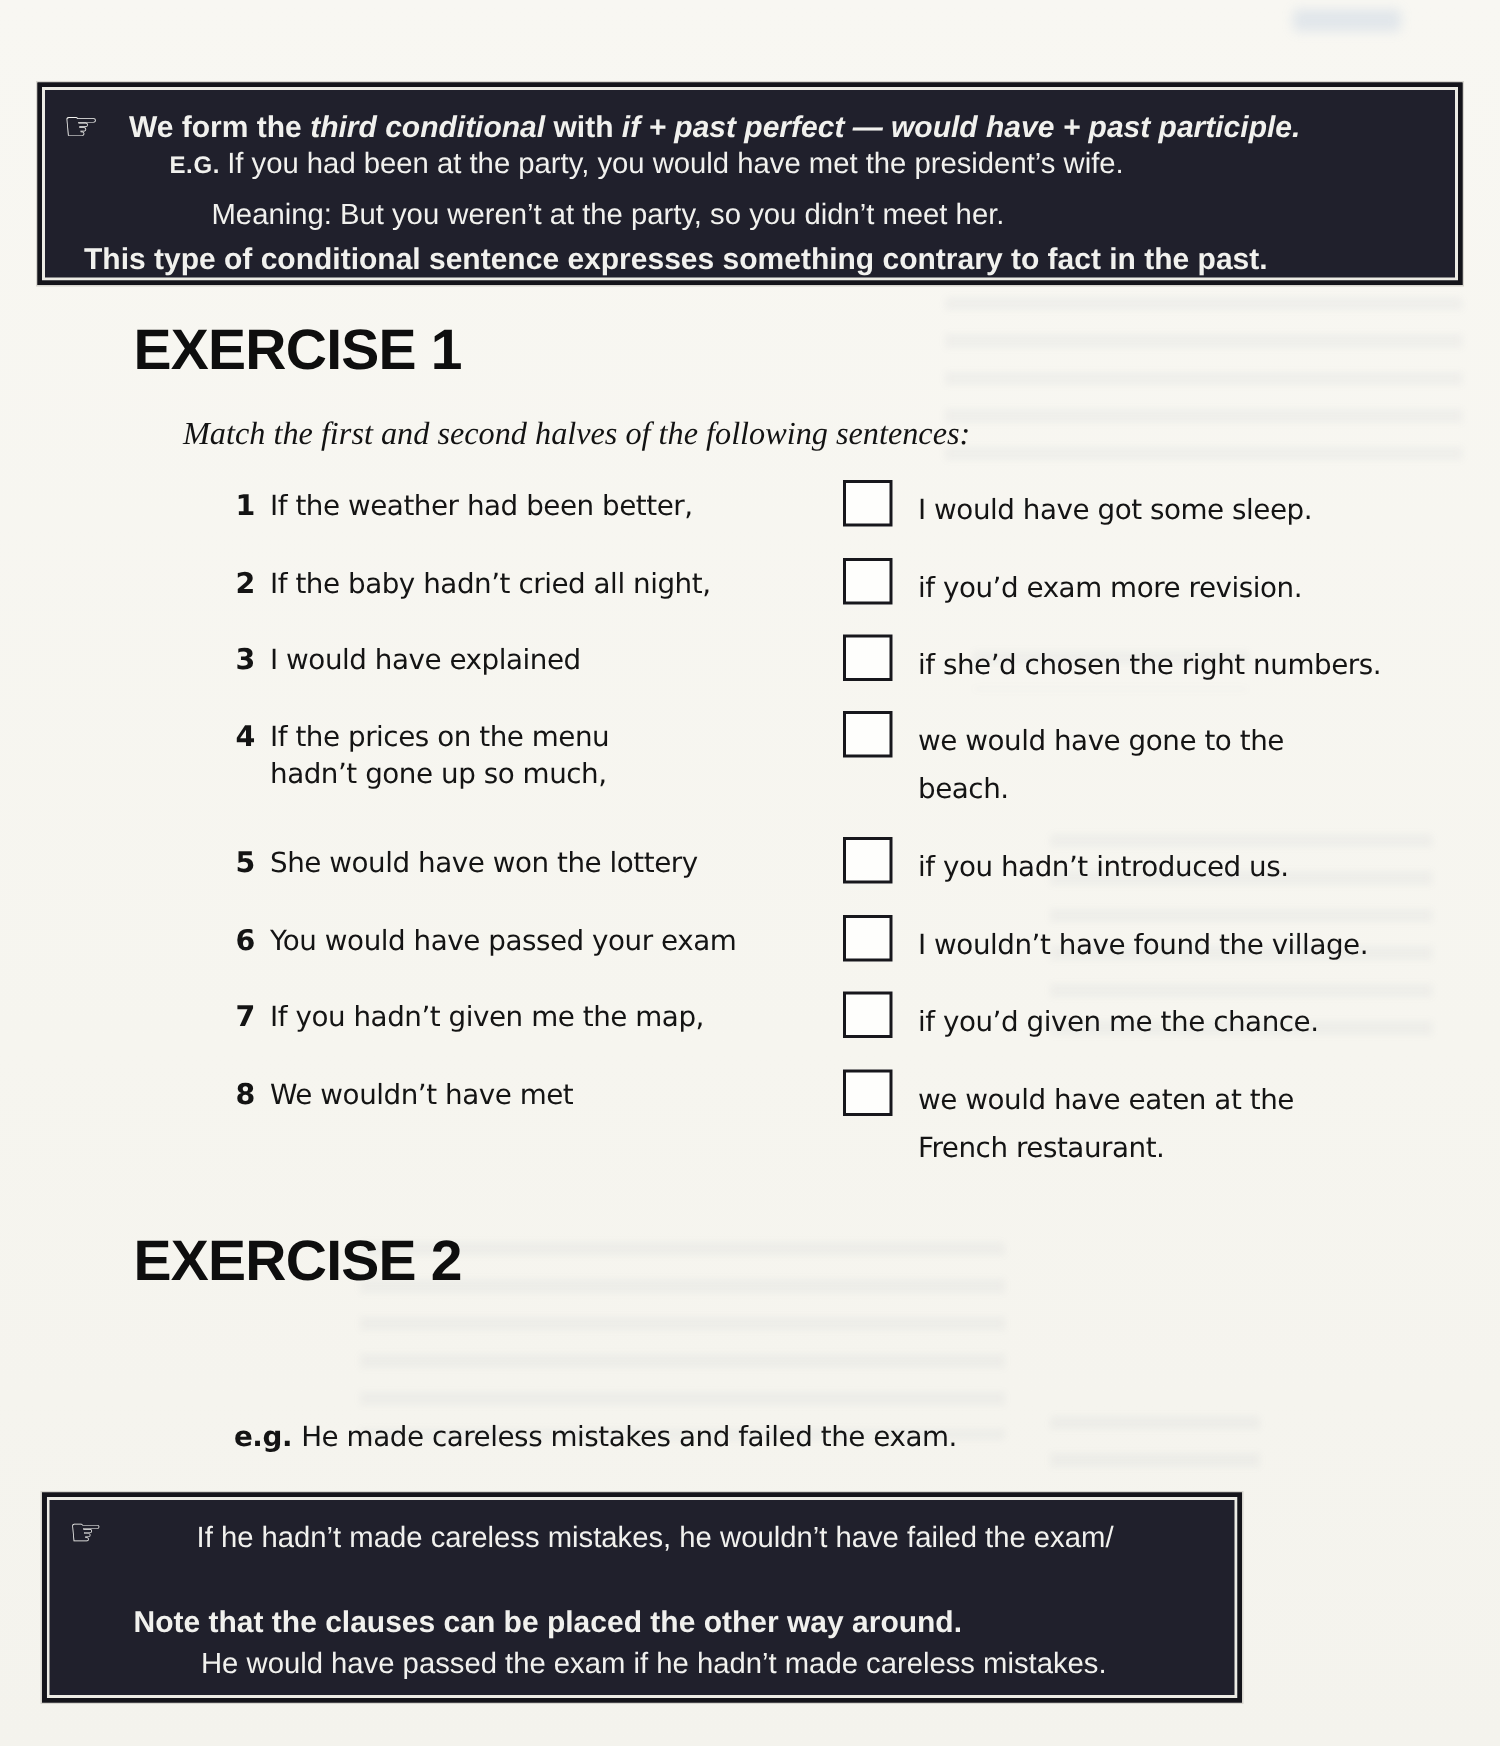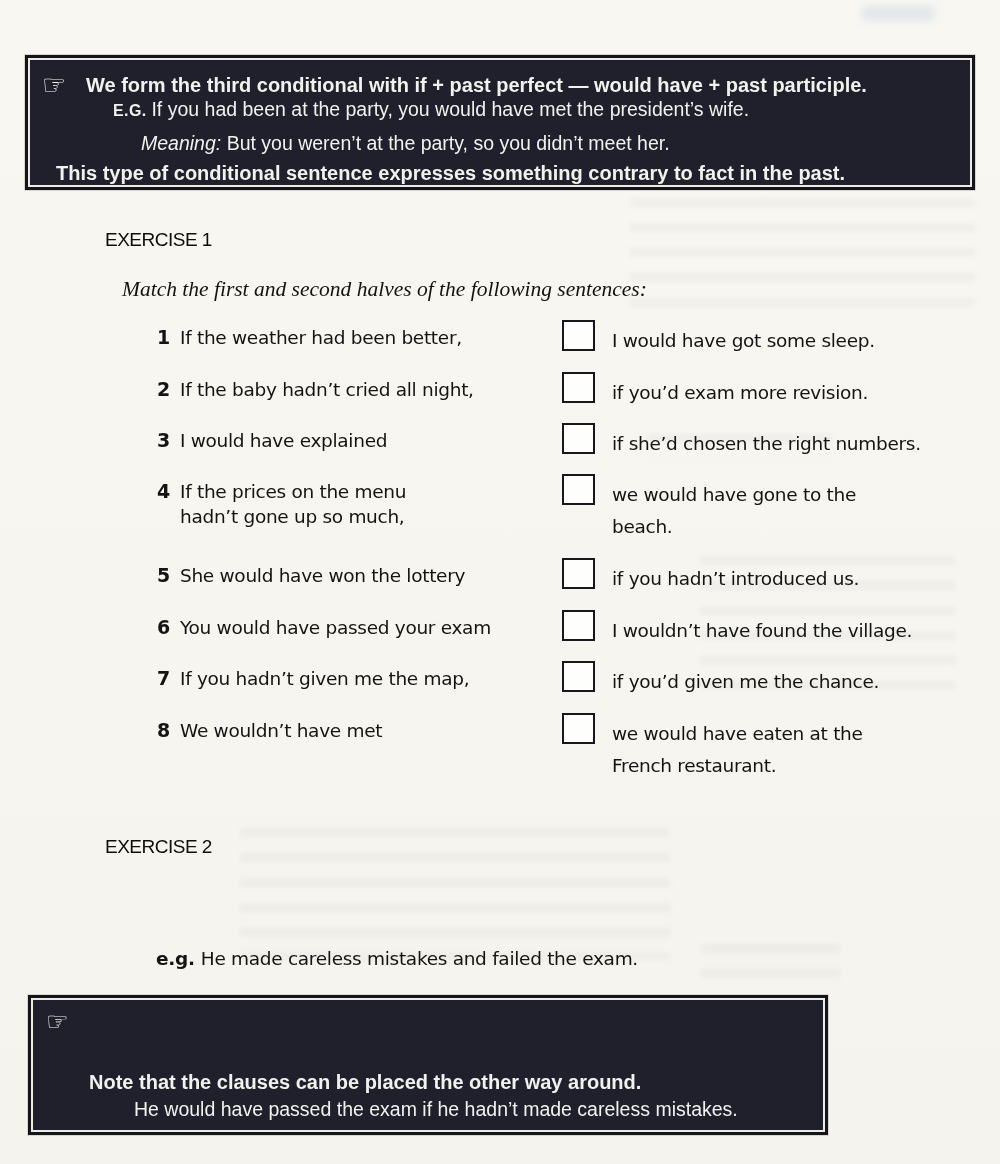--- a/index.html
+++ b/index.html
@@ -30,43 +30,43 @@
     background:#20202c;
     border:3px solid #14141a;
     box-shadow:inset 0 0 0 2px #ecebe4, 0 0 0 1px #d8d6cf;
     box-sizing:border-box;
   }
   .banner p{position:absolute;margin:0;color:#f1f1ee;
     font-family:"Liberation Sans",sans-serif;font-size:19.5px;line-height:1.2;
     white-space:nowrap;}
   .banner .hand{position:absolute;color:#f3f3f0;font-family:"DejaVu Sans",sans-serif;line-height:1;}
   .b{font-weight:bold;}
-  .i{font-style:italic;margin-top:16px;}
-  .bi{font-weight:bold;}
+  .i{margin-top:16px;}
+  .bi{font-weight:bold;font-style:italic;}
   .eg-caps{font-weight:bold;font-size:16px;letter-spacing:.4px;}
 
   .banner-top{left:25px;top:55px;width:950px;height:135px;}
   .banner-top .hand{left:14px;top:13px;font-size:27px;}
   .banner-top .l1{left:58px;top:15px;font-size:20px;}
   .banner-top .l2{left:85px;top:40px;}
   .banner-top .l3{left:113px;top:74px;}
   .banner-top .l4{left:28px;top:103px;font-size:20px;}
 
   .banner-bottom{left:28px;top:995px;width:800px;height:140px;}
   .banner-bottom .hand{left:15px;top:11px;font-size:25px;}
   .banner-bottom .l1{left:100px;top:16px;}
   .banner-bottom .l2{left:100px;top:44px;}
   .banner-bottom .l3{left:58px;top:72px;font-size:20px;}
   .banner-bottom .l4{left:103px;top:100px;}
 
   
   .ex-heading{
-    position:absolute;margin:16px;
+    position:absolute;margin:0;
     font-family:"Liberation Sans",sans-serif;
-    font-weight:normal;font-size:19px;letter-spacing:-.5px;color:#0e0e0e;
+    font-weight:bold;font-size:38px;letter-spacing:-.5px;color:#0e0e0e;
   }
   .heading-1{left:89px;top:213px;}
   .heading-2{left:89px;top:820px;}
   .instr{
     position:absolute;margin:0;
     font-family:"Liberation Serif",serif;font-style:italic;
     font-size:21.5px;line-height:30px;color:#131313;
     white-space:pre-line;
   }
   .instr-1{left:122px;top:274px;}
@@ -174,17 +174,18 @@
       <span class="right-text">we would have eaten at the
 French restaurant.</span>
     </div>
     </div>
 
   <h2 class="ex-heading heading-2">EXERCISE 2</h2>
   <p class="eg-line"><span class="b">e.g. </span><span>He made careless mistakes and failed the exam.</span></p>
 
   <section class="banner banner-bottom">
     <span class="hand">☞</span>
+    <p class="l1"><span>If he hadn’t made careless mistakes, he wouldn’t have failed the exam/</span></p>
     <p class="l3"><span class="b">Note that the clauses can be placed the other way around.</span></p>
     <p class="l4"><span>He would have passed the exam if he hadn’t made careless mistakes.</span></p>
   </section>
 
 </div>
 
 </body></html>

